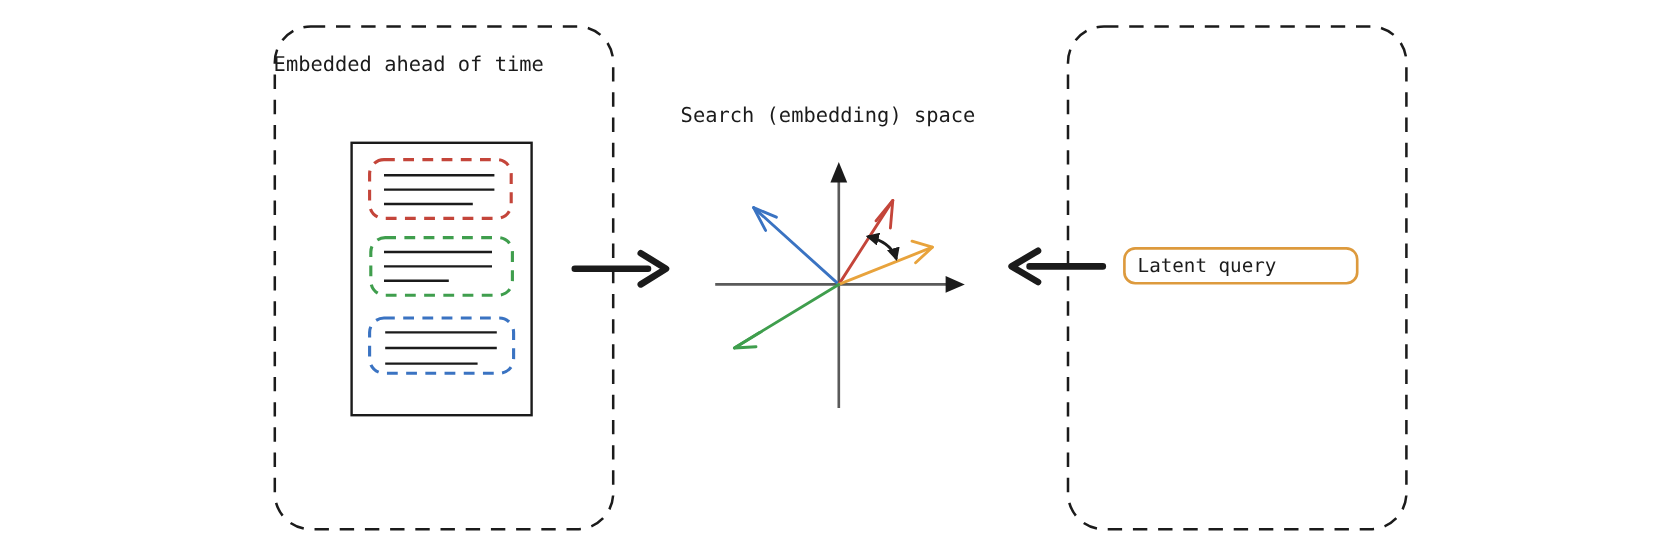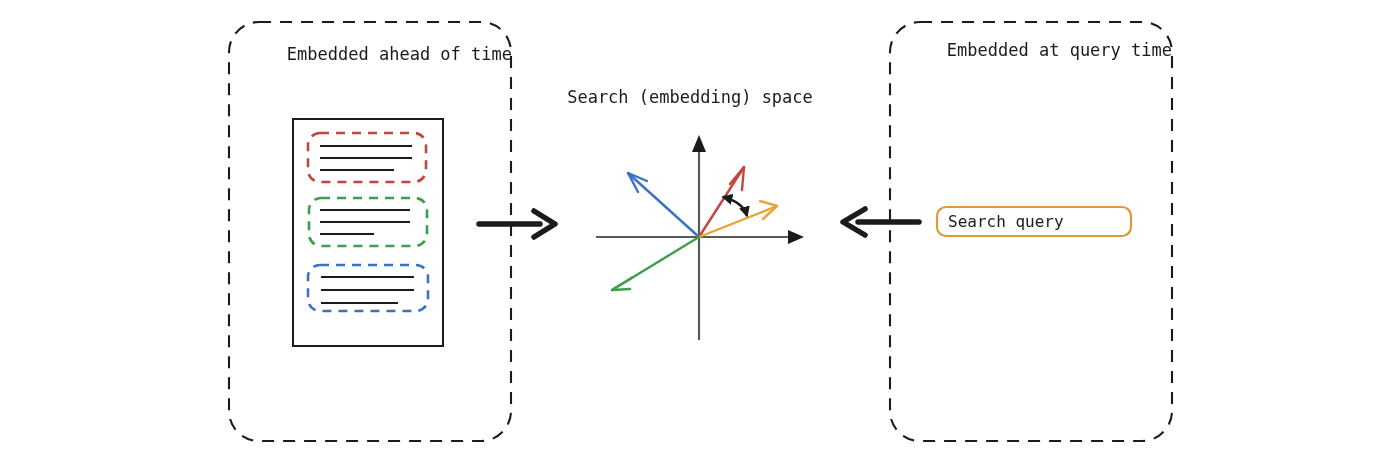--- a/index.html
+++ b/index.html
@@ -17,21 +17,21 @@
     inset: 0;
     width: 1400px;
     height: 467px;
   }
   .label {
     position: absolute;
     line-height: 1.15;
     white-space: nowrap;
     color: var(--ink, #1b1b1b);
   }
-  .panel-title { font-size: 17px; text-align: right; }
+  .panel-title { font-size: 17px; text-align: left; }
   .space-title { font-size: 17px; text-align: center; }
   .search-label { font-size: 16px; }
 </style>
 </head>
 <body>
 
 <div class="canvas">
 
   <svg class="layer" viewBox="0 0 1400 467">
     <defs>
@@ -112,17 +112,16 @@
       <polyline points="865,209 843,222 865,235"></polyline>
     </g>
 
     <rect x="937" y="207" width="194" height="29" rx="9" fill="#ffffff" stroke-width="2.2" stroke="#dd9a3d"></rect>
   </svg>
 
   <div class="label panel-title" style="left:228px; top:45px; width:284px;">Embedded ahead of time</div>
 
   <div class="label space-title" style="left:560px; top:88px; width:260px;">Search (embedding) space</div>
 
-  <div class="label panel-title" style="left:890px; top:41px; width:282px;">Embedded at query time</div>
 
-  <div class="label search-label" style="left:948px; top:213px;">Search query</div>
+  <div class="label search-label" style="left:948px; top:213px;">Latent query</div>
 
 </div>
 
 </body></html>

